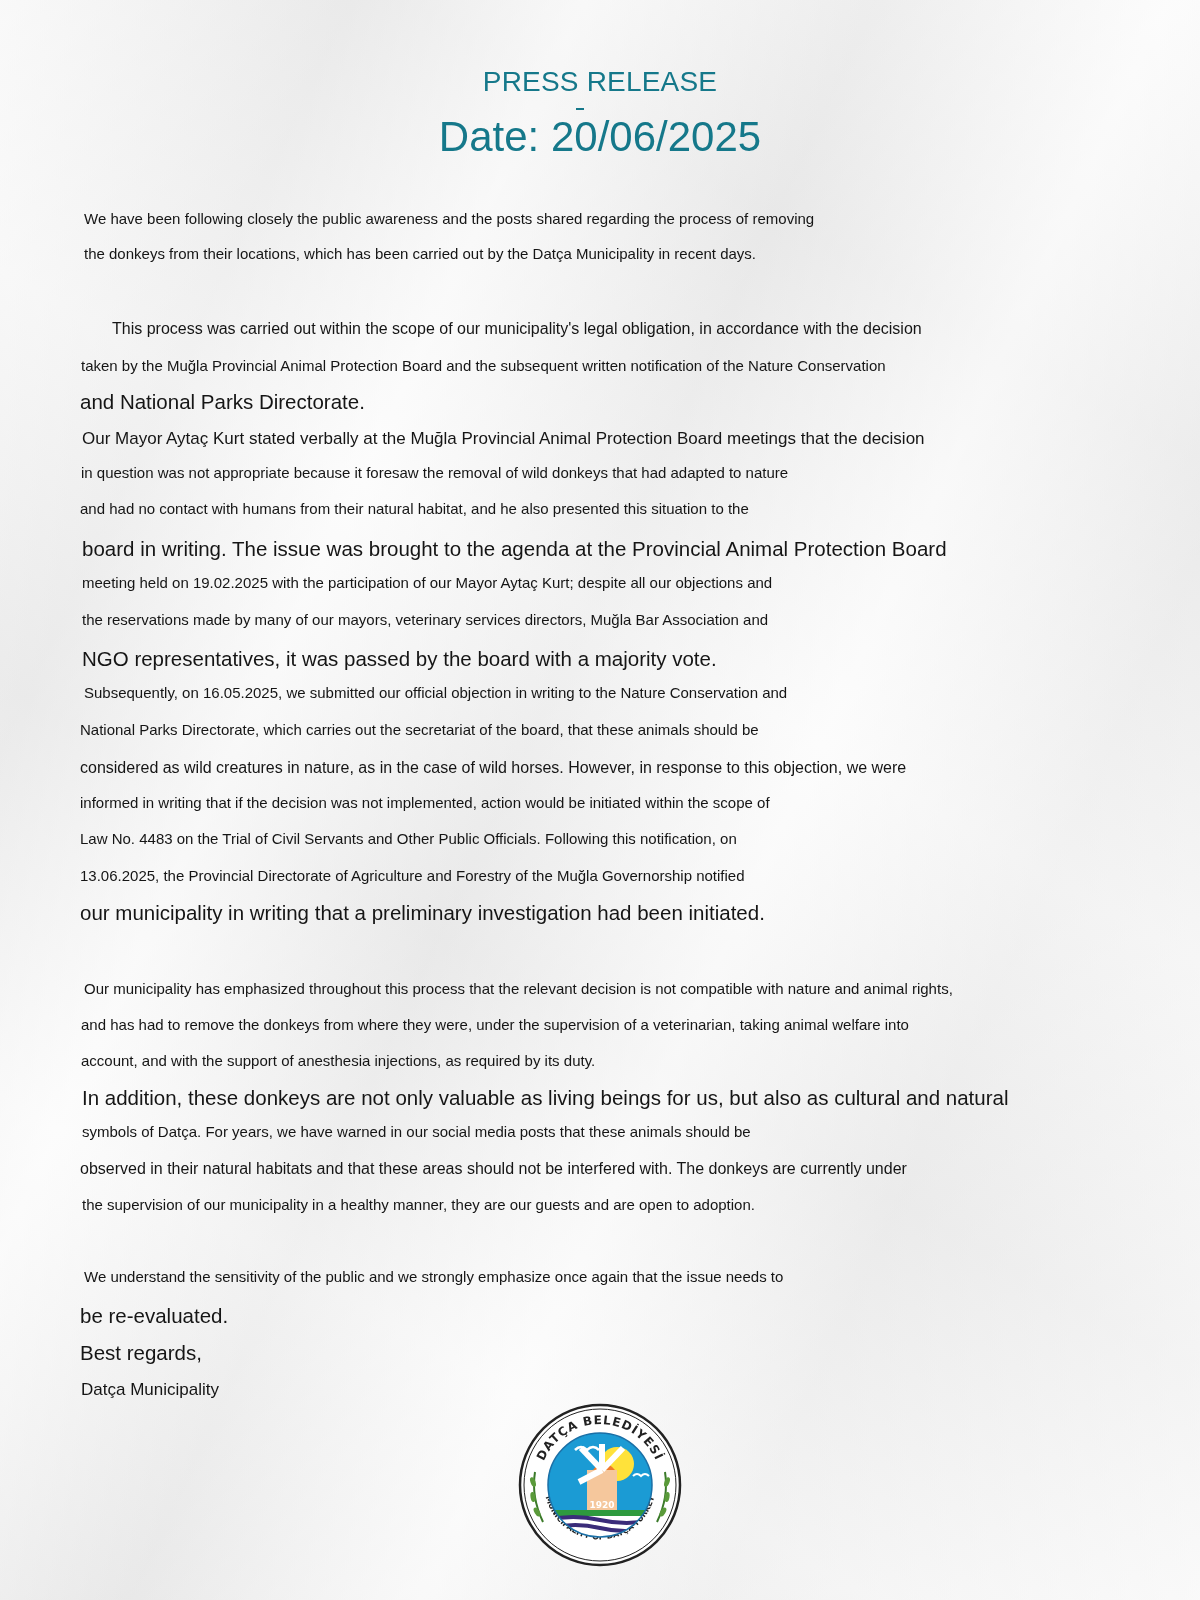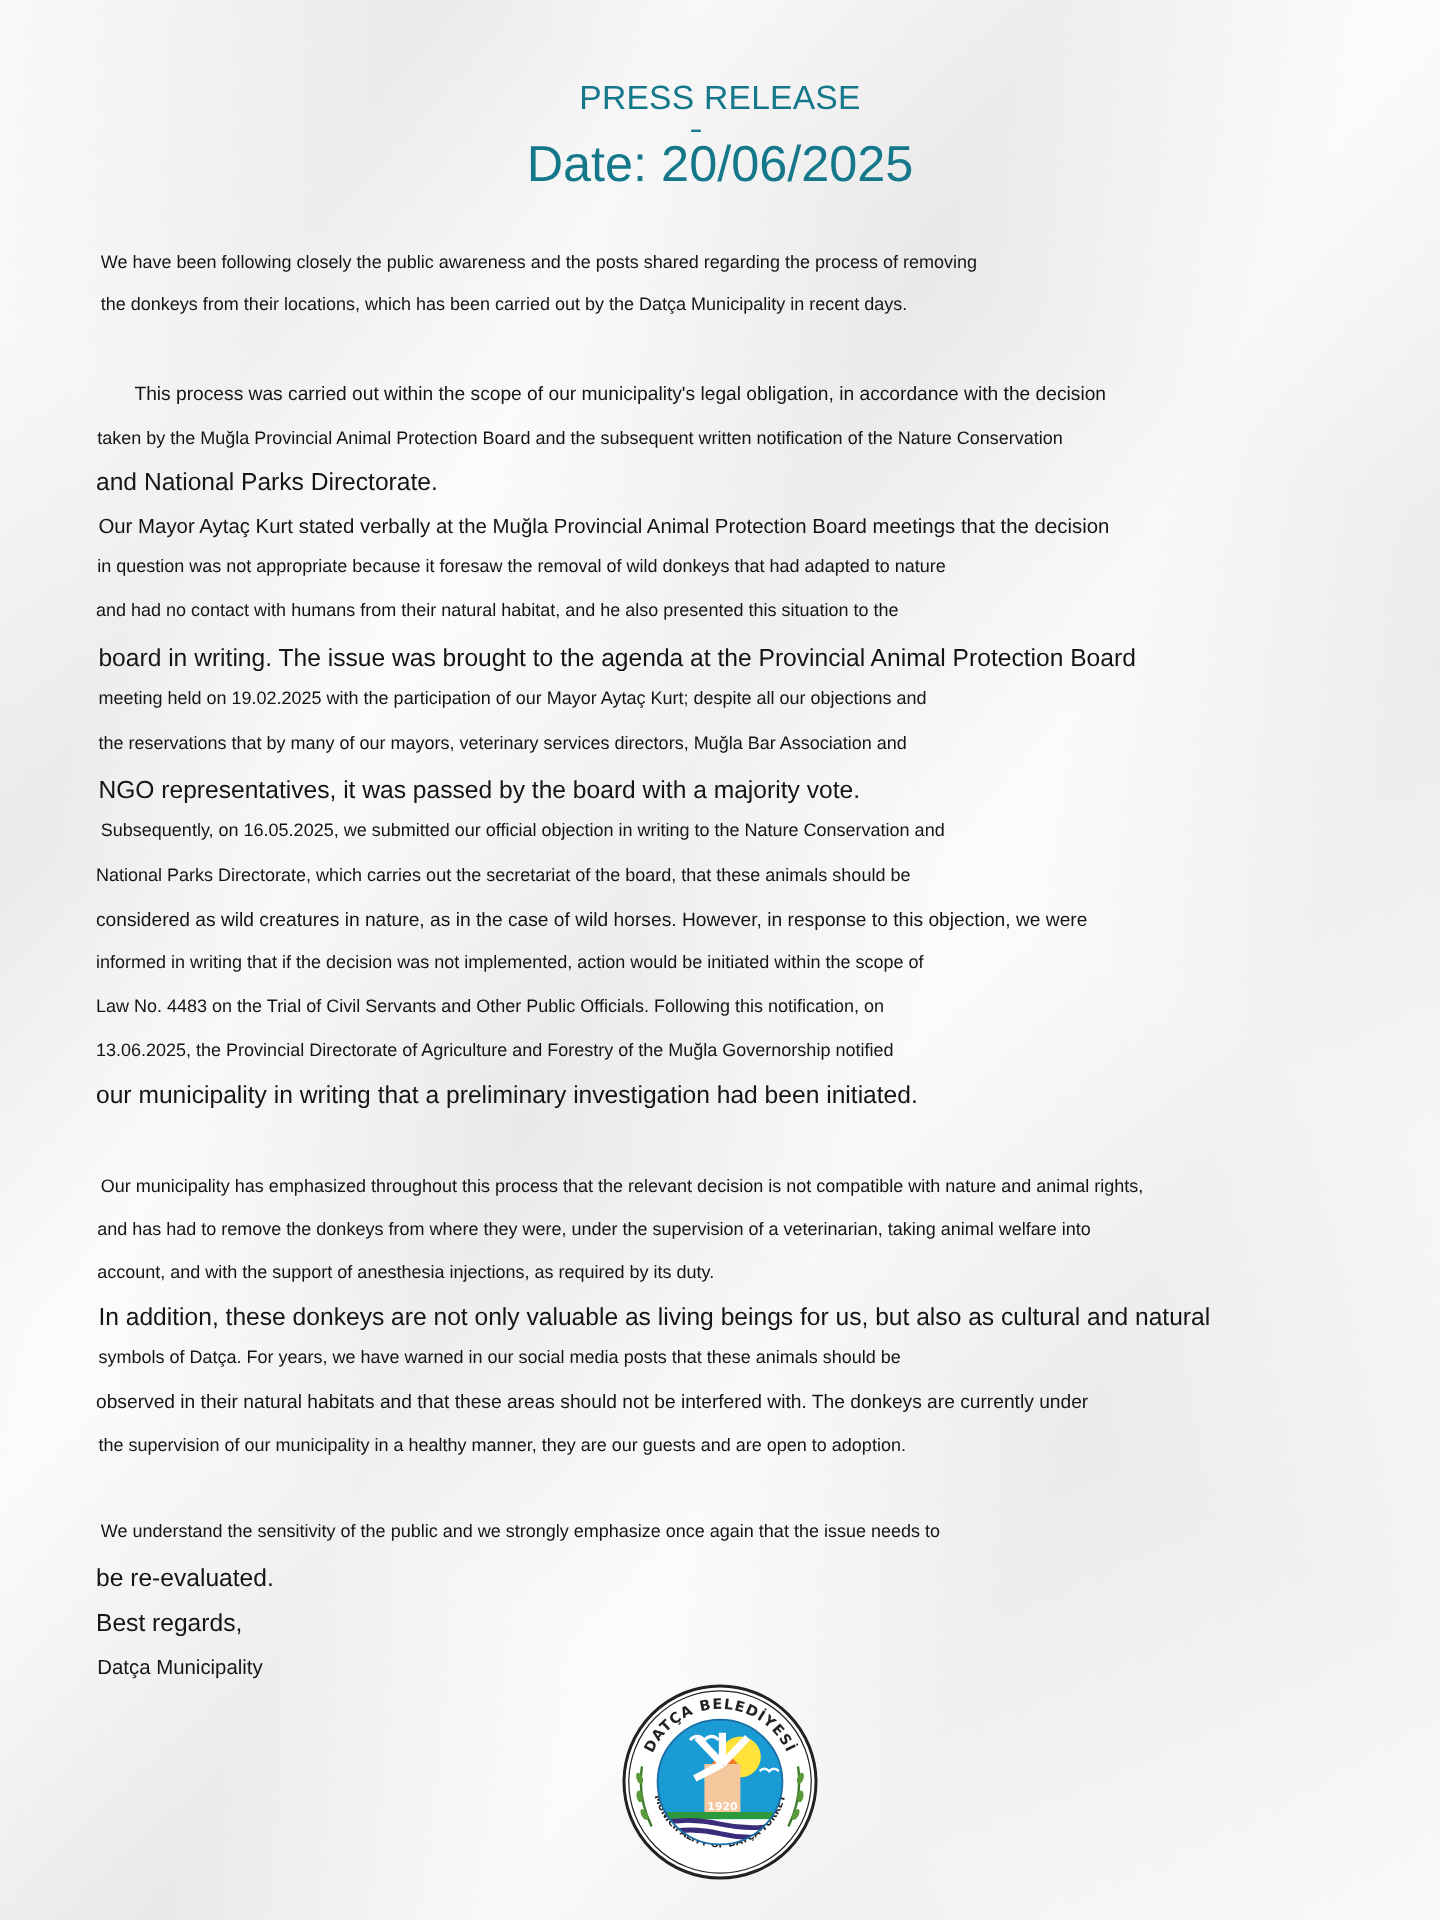--- a/index.html
+++ b/index.html
@@ -39,21 +39,21 @@
 
   <div class="line s16" style="left:84px; top:320px;margin-left:28px;"> This process was carried out within the scope of our municipality's legal obligation, in accordance with the decision</div>
   <div class="line s15" style="left:81px; top:357px;">taken by the Muğla Provincial Animal Protection Board and the subsequent written notification of the Nature Conservation</div>
   <div class="line s20" style="left:80px; top:390px;">and National Parks Directorate.</div>
 
   <div class="line s17" style="left:82px; top:429px;"> Our Mayor Aytaç Kurt stated verbally at the Muğla Provincial Animal Protection Board meetings that the decision</div>
   <div class="line s18" style="left:81px; top:464px;">in question was not appropriate because it foresaw the removal of wild donkeys that had adapted to nature</div>
   <div class="line s18" style="left:80px; top:500px;"> and had no contact with humans from their natural habitat, and he also presented this situation to the</div>
   <div class="line s20" style="left:82px; top:537px;">board in writing. The issue was brought to the agenda at the Provincial Animal Protection Board</div>
   <div class="line s18" style="left:82px; top:574px;">meeting held on 19.02.2025 with the participation of our Mayor Aytaç Kurt; despite all our objections and</div>
-  <div class="line s18" style="left:82px; top:611px;">the reservations that by many of our mayors, veterinary services directors, Muğla Bar Association and</div>
+  <div class="line s18" style="left:82px; top:611px;">the reservations made by many of our mayors, veterinary services directors, Muğla Bar Association and</div>
   <div class="line s20" style="left:82px; top:647px;">NGO representatives, it was passed by the board with a majority vote.</div>
 
   <div class="line s18" style="left:84px; top:684px;"> Subsequently, on 16.05.2025, we submitted our official objection in writing to the Nature Conservation and</div>
   <div class="line s16" style="left:80px; top:759px;"> considered as wild creatures in nature, as in the case of wild horses. However, in response to this objection, we were</div>
   <div class="line s18" style="left:80px; top:721px;">National Parks Directorate, which carries out the secretariat of the board, that these animals should be</div>
   <div class="line s18" style="left:80px; top:794px;"> informed in writing that if the decision was not implemented, action would be initiated within the scope of</div>
   <div class="line s18" style="left:80px; top:830px;">Law No. 4483 on the Trial of Civil Servants and Other Public Officials. Following this notification, on</div>
   <div class="line s18" style="left:80px; top:867px;"> 13.06.2025, the Provincial Directorate of Agriculture and Forestry of the Muğla Governorship notified</div>
   <div class="line s20" style="left:80px; top:901px;">our municipality in writing that a preliminary investigation had been initiated.</div>
 

